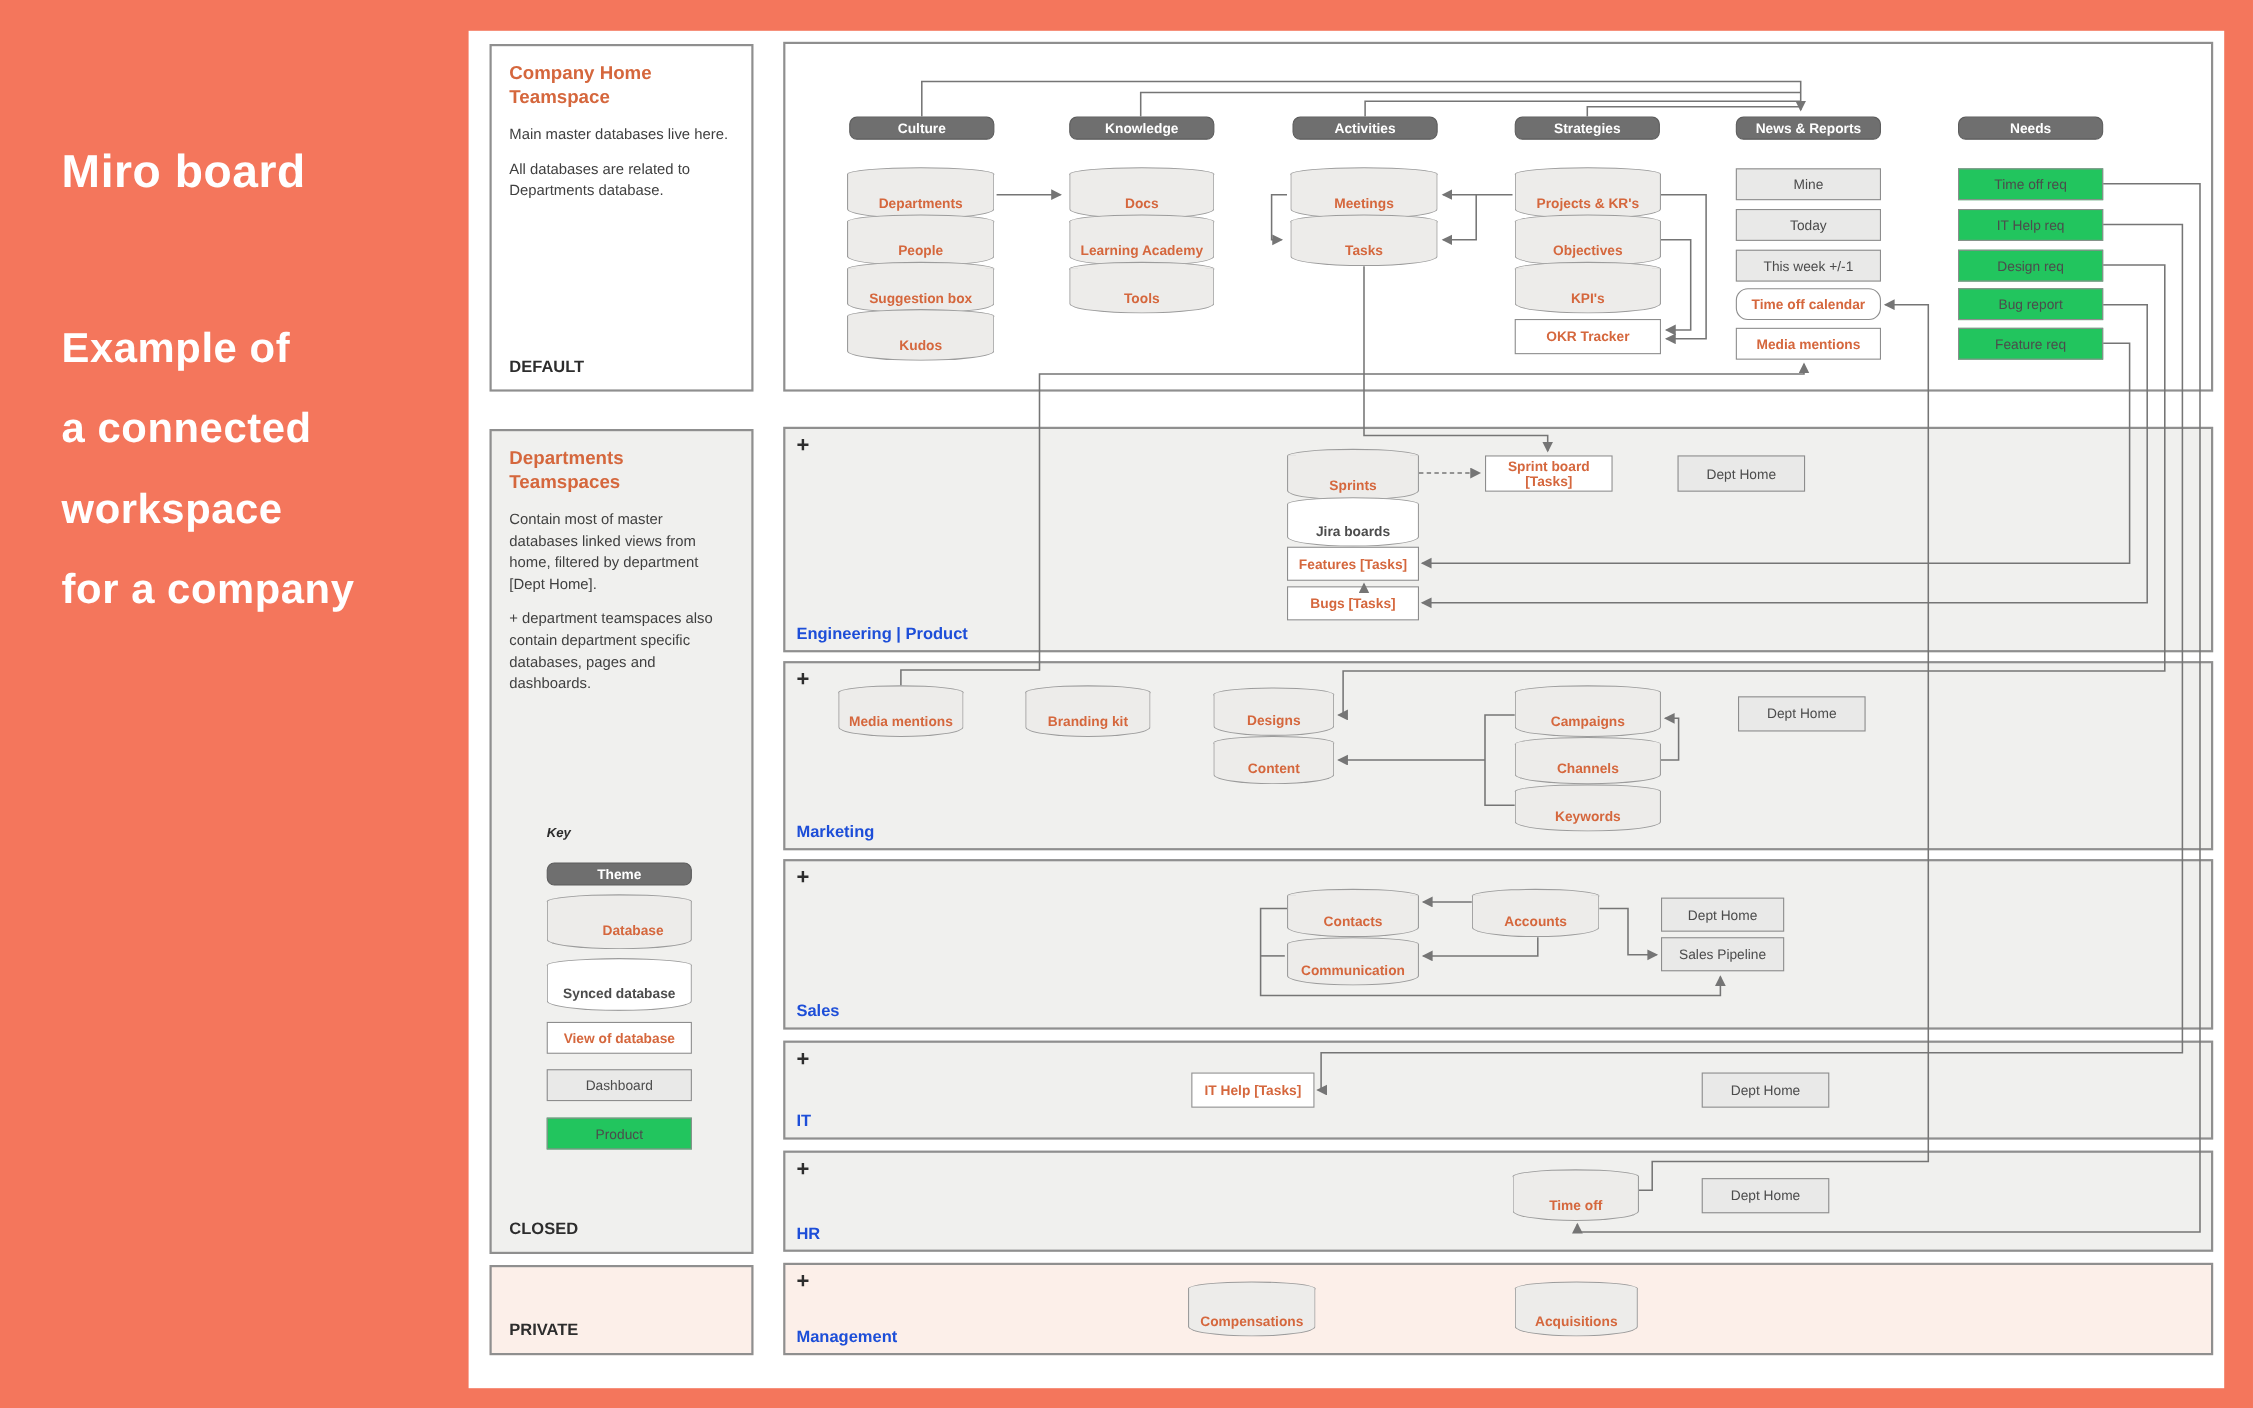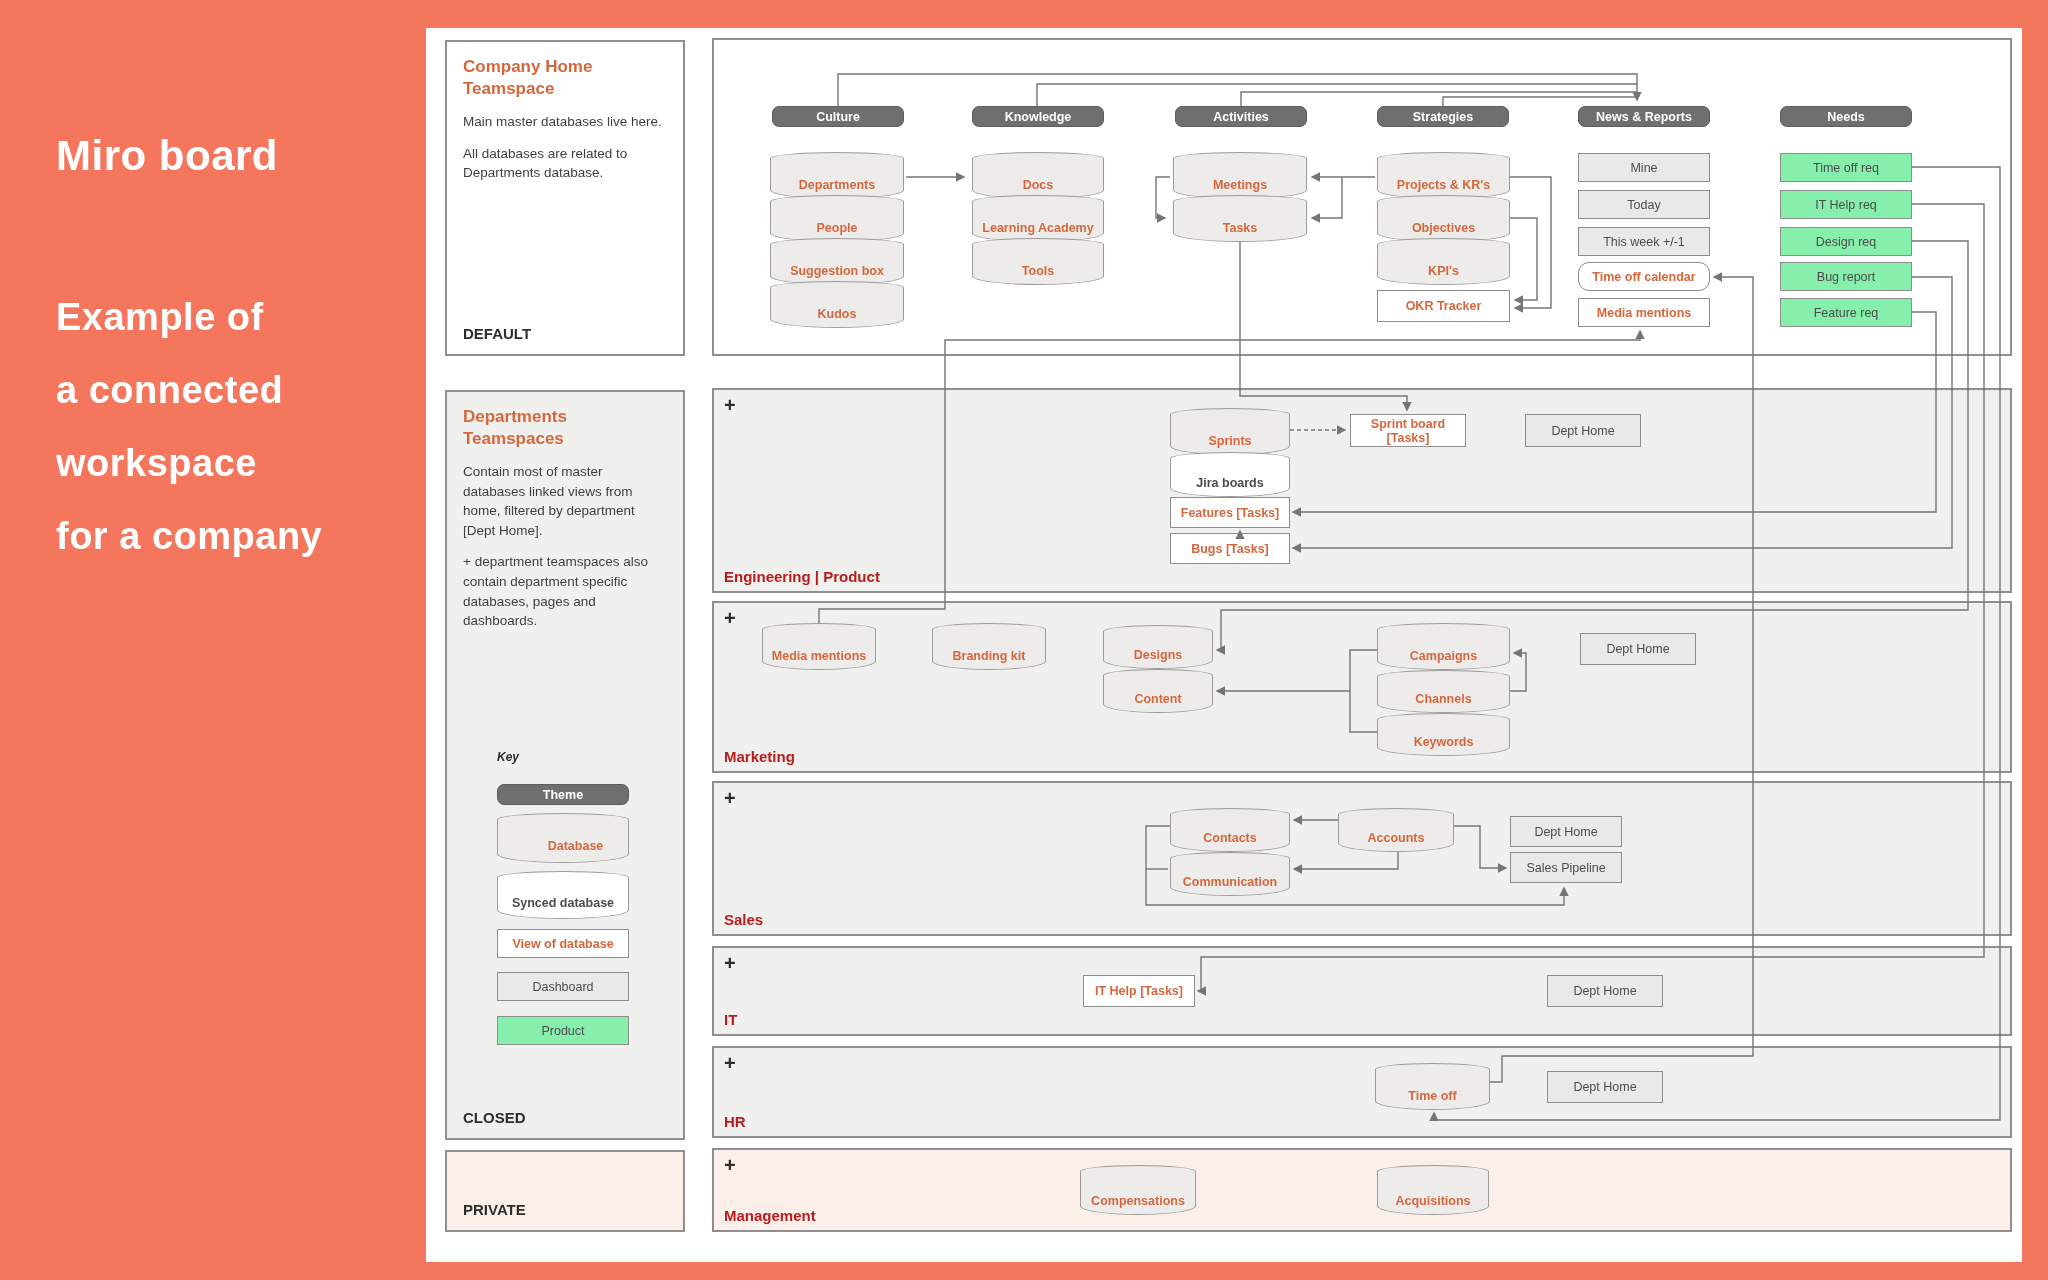--- a/index.html
+++ b/index.html
@@ -11,40 +11,40 @@
   .panel{position:absolute;border:2px solid #8f8f8f;background:#fff;box-sizing:border-box;}
   .panel.gray{background:#f0f0ee;}
   .panel.pink{background:#fcefe9;}
   .panel-title{color:#d5673d;font-weight:bold;font-size:17px;line-height:1.3;margin:14px 16px 10px;}
   .panel-p{color:#3f3f3f;font-size:13.5px;line-height:1.45;margin:12px 16px;}
   .panel-foot{position:absolute;left:16px;bottom:12px;color:#2d2d2d;font-weight:bold;font-size:15px;}
 
   .rowbox{position:absolute;border:2px solid #8f8f8f;background:#f0f0ee;box-sizing:border-box;}
   .rowbox.pink{background:#fcefe9;}
   .rowbox.white{background:#ffffff;}
-  .row-label{position:absolute;left:10px;bottom:6px;color:#b91c1c;font-weight:bold;font-size:15px;}
+  .row-label{position:absolute;left:10px;bottom:6px;color:#1d4ed8;font-weight:bold;font-size:15px;}
   .plus{position:absolute;left:10px;top:4px;color:#2d2d2d;font-weight:bold;font-size:20px;}
 
   .pill{position:absolute;background:#6f6f6f;border:1px solid #5d5d5d;border-radius:7px;color:#fff;
         font-weight:bold;font-size:12.5px;display:flex;align-items:center;justify-content:center;box-sizing:border-box;}
 
   .db{position:absolute;}
   .db-top{position:absolute;top:0;left:0;right:0;height:13px;background:#edecea;
           border:1.3px solid #9c9c9c;border-radius:50%;box-sizing:border-box;}
   .db-body{position:absolute;left:0;right:0;top:6px;bottom:0;background:#edecea;border:1.3px solid #9c9c9c;
            border-top:none;border-radius:0 0 50% 50% / 0 0 9px 9px;box-sizing:border-box;}
   .db-label{position:absolute;left:2px;right:2px;bottom:7px;text-align:center;font-size:12.5px;
             font-weight:bold;color:#d5673d;}
   .db.white .db-top,.db.white .db-body{background:#ffffff;}
   .db.white .db-label{color:#4c4c4c;font-weight:600;}
 
   .bx{position:absolute;border:1.5px solid #8d8d8d;background:#fff;display:flex;align-items:center;
       justify-content:center;font-size:12.5px;font-weight:bold;color:#d5673d;box-sizing:border-box;text-align:center;}
   .bx.gray{background:#e9e9e8;color:#4c4c4c;font-weight:normal;}
-  .bx.peach{background:#86efac;color:#4c4c4c;font-weight:normal;}
+  .bx.peach{background:#22c55e;color:#4c4c4c;font-weight:normal;}
 
   .key-title{position:absolute;color:#2d2d2d;font-weight:bold;font-size:12px;font-style:italic;}
   svg.wires{position:absolute;left:0;top:0;pointer-events:none;}
 </style>
 </head>
 <body>
 
 <div id="canvas">
 
   <div class="headline" style="left:56px;top:132px;font-size:42px;">Miro board</div>

